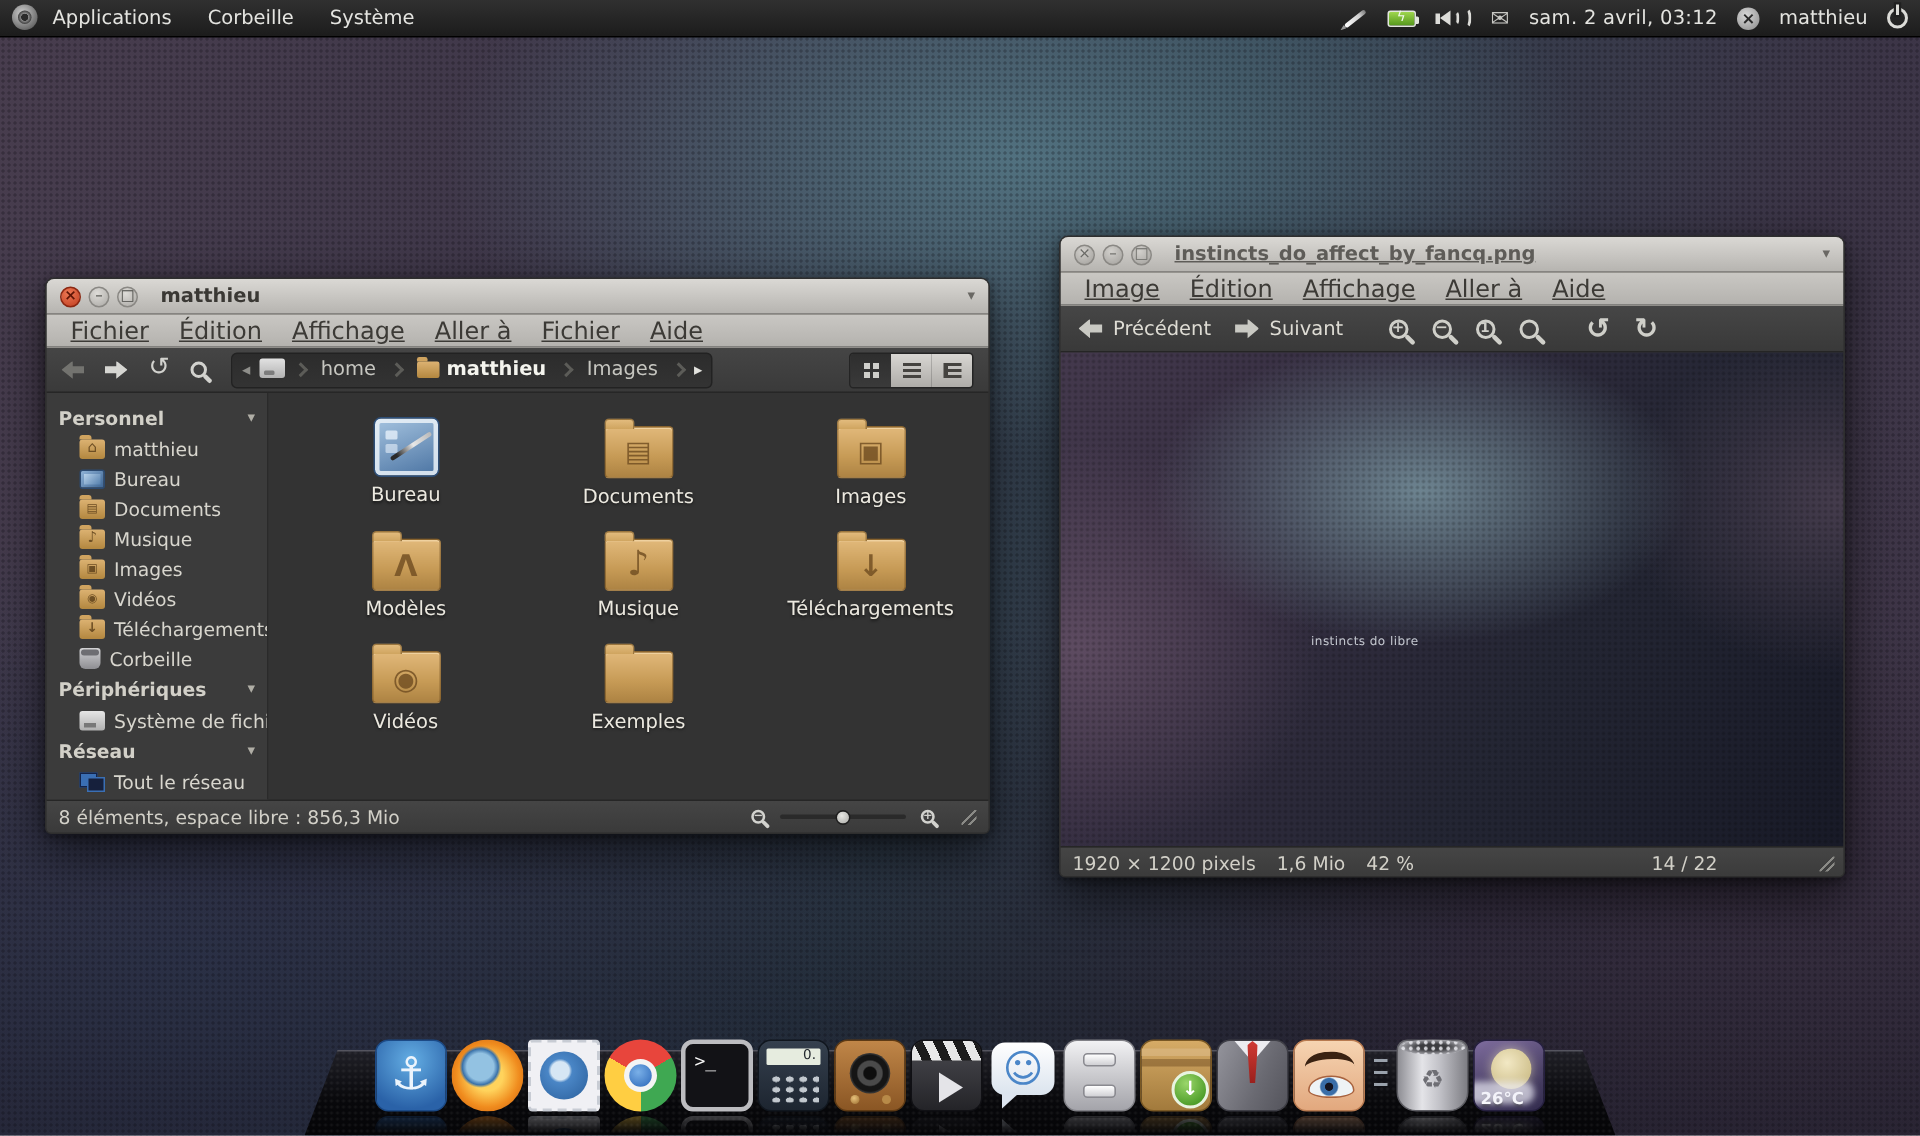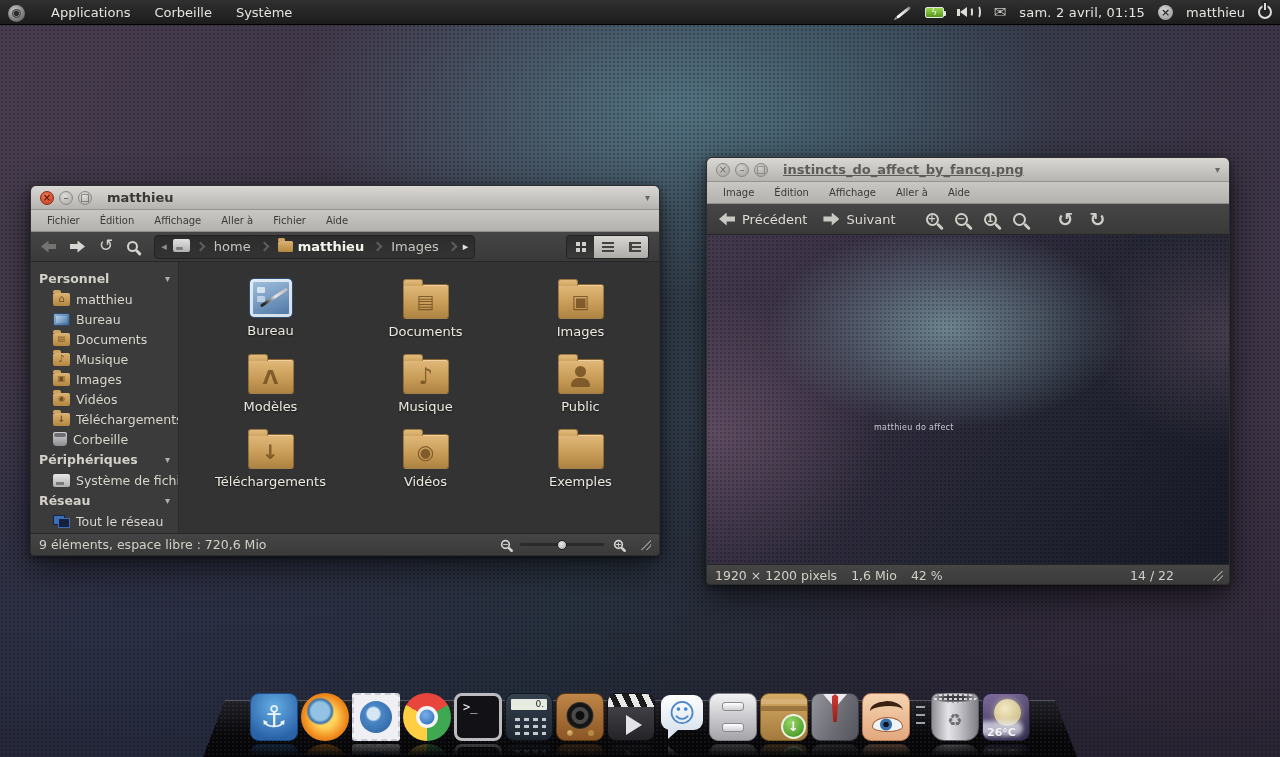--- a/index.html
+++ b/index.html
@@ -13,21 +13,21 @@
       radial-gradient(ellipse 55% 55% at 10% 85%, rgba(40,54,80,.55), rgba(40,54,80,0) 70%),
       radial-gradient(ellipse 45% 55% at 94% 72%, rgba(56,46,64,.6), rgba(56,46,64,0) 70%),
       linear-gradient(to bottom, rgba(0,0,0,0) 55%, rgba(8,10,20,.5) 100%),
       linear-gradient(115deg, #483d4e 0%, #3e3749 28%, #33404e 52%, #3c3547 78%, #453b4d 100%);
     background-size:4px 4px,auto,auto,auto,auto,auto; }
 
   
   .panel { position:absolute; top:0; left:0; right:0; height:25px; z-index:50;
     background:linear-gradient(#303030,#1c1c1c); border-bottom:1px solid #000;
     display:flex; align-items:center; color:#e4e4e0; font-size:13px; padding:0 8px; }
-  .panel-left { display:flex; align-items:flex-end; gap:24px; }
+  .panel-left { display:flex; align-items:flex-start; gap:8px; }
   .ubuntu-logo { width:17px; height:17px; border-radius:50%;
     background:radial-gradient(circle at 40% 35%, #cfcfcf, #6e6e6e 70%, #3a3a3a); position:relative; }
   .ubuntu-logo::before { content:""; position:absolute; inset:4px; border-radius:50%;
     background:radial-gradient(circle,#2b2b2b 35%, #8a8a8a 40%, #2f2f2f 75%); }
   .panel-menu { cursor:default; padding:2px 2px; }
   .panel-right { margin-left:auto; display:flex; align-items:center; gap:13px; }
   .stylus-ico { width:17px; height:3px; background:linear-gradient(90deg,#fff,#cfcfcf 70%,#777);
     border-radius:2px; transform:rotate(-38deg); position:relative; }
   .stylus-ico::before { content:""; position:absolute; left:-4px; top:0; width:4px; height:3px;
     background:#9a9a9a; clip-path:polygon(0 50%,100% 0,100% 100%); }
@@ -54,21 +54,21 @@
     border-bottom:1px solid #96948f; }
   .wb { width:14px; height:14px; border-radius:50%; display:flex; align-items:center; justify-content:center;
     font-size:10px; line-height:1; border:1px solid #8a8884; background:radial-gradient(circle at 40% 30%, #dedcd8, #aaa8a4); color:#4a4a46; }
   .wb.close { background:radial-gradient(circle at 40% 30%, #ee7a56, #bf3c1e); border-color:#8c2812; color:#5e1506; font-weight:bold; }
   .window.inactive .wb, .window.inactive .wb.close { background:radial-gradient(circle at 40% 30%, #d2d0cc, #a2a09c); border-color:#8a8884; color:#6a6a66; font-weight:normal; }
   .win-title { font-size:13px; font-weight:bold; color:#3a3834; margin-left:10px; }
   .window.inactive .win-title { color:#5e5c58;text-decoration:underline; }
   .title-arrow { margin-left:auto; color:#6a6864; font-size:10px; }
   .menubar { height:22px; background:linear-gradient(#c9c7c3,#b4b2ae); border-bottom:1px solid #8f8d89;
     display:flex; align-items:center; gap:4px; padding:0 8px; }
-  .menu-item { font-size:10px; color:#3c3a36; padding:1px 8px; border-radius:3px; cursor:default; }
+  .menu-item { font-size:16px; color:#3c3a36; padding:1px 8px; border-radius:3px; cursor:default;text-decoration:underline; }
 
   
   .fm { left:30px; top:185px; width:630px; height:371px; }
   .fm-toolbar { height:30px; background:linear-gradient(#454545,#3a3a3a); border-bottom:1px solid #262626;
     display:flex; align-items:center; padding:0 10px; }
   .nav-arrow { width:15px; height:12px; }
   .nav-arrow.left  { background:#73736f; clip-path:polygon(0 50%,50% 0,50% 30%,100% 30%,100% 70%,50% 70%,50% 100%); }
   .nav-arrow.right { background:#d6d6d2; clip-path:polygon(100% 50%,50% 0,50% 30%,0 30%,0 70%,50% 70%,50% 100%); margin-left:14px; }
   .refresh-ico { color:#d2d2ce; font-size:17px; line-height:1; margin-left:14px; transform:translateY(-1px); }
   .mag { width:11px; height:11px; border:2px solid #d2d2ce; border-radius:50%; position:relative; display:inline-flex; align-items:center; justify-content:center; }
@@ -185,21 +185,21 @@
     background-image:
       radial-gradient(rgba(0,0,0,.2) 1px, transparent 1.15px),
       radial-gradient(ellipse 55% 50% at 46% 28%, rgba(112,136,148,.95), rgba(112,136,148,0) 62%),
       radial-gradient(ellipse 45% 60% at 2% 60%, rgba(128,100,124,.5), rgba(128,100,124,0) 70%),
       radial-gradient(ellipse 40% 50% at 100% 30%, rgba(116,94,114,.45), rgba(116,94,114,0) 70%),
       linear-gradient(125deg, #44394d 0%, #352e41 30%, #242634 62%, #181a27 100%);
     background-size:4px 4px,auto,auto,auto,auto; }
   .img-caption { position:absolute; left:32%; top:57%; font-size:8px; color:rgba(232,238,244,.8); letter-spacing:.3px; }
   .eog-status { height:22px; background:linear-gradient(#454545,#3a3a3a); border-top:1px solid #262626;
     display:flex; align-items:center; gap:14px; padding:0 8px; font-size:12.5px; color:#d2d0c8; position:relative; }
-  .eog-pos { position:absolute; right:55px;text-align:right; }
+  .eog-pos { position:absolute; right:84px;text-align:right; }
   .eog-status .grip { position:absolute; right:6px; }
 
   
   .dock { position:absolute; left:0; right:0; bottom:0; height:70px; z-index:40; }
   .dock-shelf { position:absolute; left:50%; transform:translateX(-50%); bottom:0; width:874px; height:57px;
     background-image:radial-gradient(rgba(255,255,255,.05) 1px, transparent 1.1px), linear-gradient(#202027,#08080b 60%,#050507);
     background-size:4px 4px,auto;
     clip-path:polygon(22px 0, calc(100% - 22px) 0, 100% 100%, 0 100%);
     box-shadow:inset 0 1px 0 rgba(210,210,225,.3); }
   .dock-items { position:absolute; left:50%; transform:translateX(-50%); bottom:0; display:flex; align-items:flex-end; gap:3px; }
@@ -304,21 +304,21 @@
   <div class="panel-right">
     <span class="stylus-ico"></span>
     <span class="battery-ico">ϟ</span>
     <span class="volume-ico">
       <span class="spk-box"></span>
         <span class="spk-body"></span>
         <span class="spk-wave"></span>
         <span class="spk-wave big"></span>
     </span>
     <span class="mail-ico">✉</span>
-    <span class="clock">sam. 2 avril, 01:15</span>
+    <span class="clock">sam. 2 avril, 03:12</span>
     <span class="presence-ico">×</span>
     <span>matthieu</span>
     <span class="power-ico"></span>
   </div>
 </div>
 
 <div class="window fm">
   <div class="titlebar">
     <span class="wb close">×</span>
     <span class="wb">–</span>
@@ -449,44 +449,38 @@
           <div class="file-label">Modèles</div>
         </div>
         <div class="file-cell">
           <div class="fi fi-folder">
             <span class="em em-music"></span>
           </div>
           <div class="file-label">Musique</div>
         </div>
         <div class="file-cell">
           <div class="fi fi-folder">
-            <span class="em em-person"></span>
-          </div>
-          <div class="file-label">Public</div>
-        </div>
-        <div class="file-cell">
-          <div class="fi fi-folder">
             <span class="em em-download"></span>
           </div>
           <div class="file-label">Téléchargements</div>
         </div>
         <div class="file-cell">
           <div class="fi fi-folder">
             <span class="em em-video"></span>
           </div>
           <div class="file-label">Vidéos</div>
         </div>
         <div class="file-cell">
           <div class="fi fi-folder"></div>
           <div class="file-label">Exemples</div>
         </div>
       </div>
   </div>
   <div class="fm-status">
-    <span>9 éléments, espace libre : 720,6 Mio</span>
+    <span>8 éléments, espace libre : 856,3 Mio</span>
     <span class="zoom-ctl">
       <span class="mag">
           <span class="mg">−</span>
         </span>
       <span class="slider-track">
           <span class="slider-thumb"></span>
         </span>
       <span class="mag">
           <span class="mg">+</span>
         </span>
@@ -532,21 +526,21 @@
         <span class="ti ti-zoom-fit"></span>
       </span>
       <span class="tool-btn">
         <span class="ti ti-rotate-left">↺</span>
       </span>
       <span class="tool-btn">
         <span class="ti ti-rotate-right">↻</span>
       </span>
     </div>
   <div class="eog-content">
-    <span class="img-caption">matthieu do affect</span>
+    <span class="img-caption">instincts do libre</span>
   </div>
   <div class="eog-status">
     <span>1920 × 1200 pixels</span>
     <span>1,6 Mio</span>
     <span>42 %</span>
     <span class="eog-pos">14 / 22</span>
     <span class="grip"></span>
   </div>
 </div>
 

